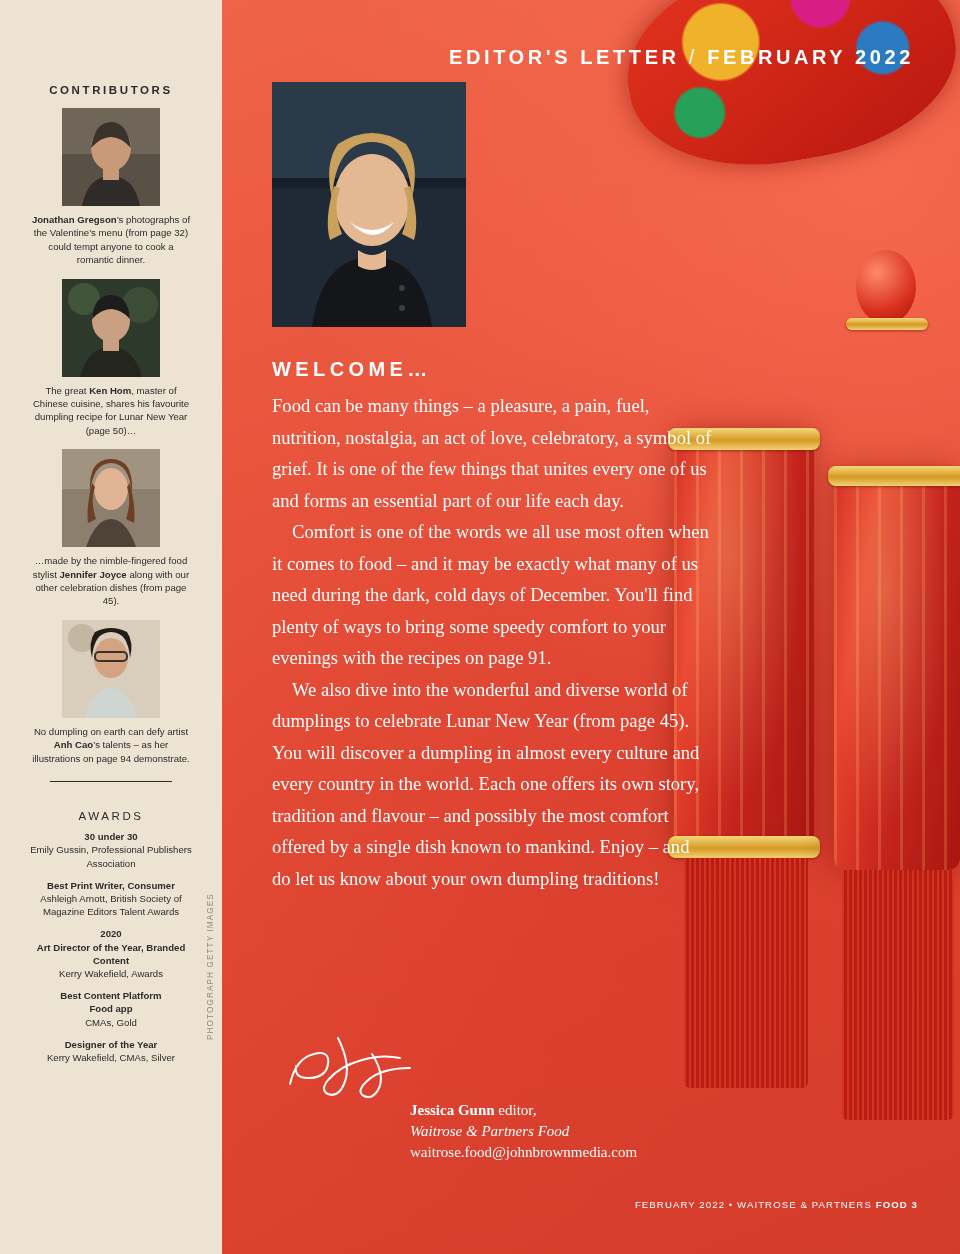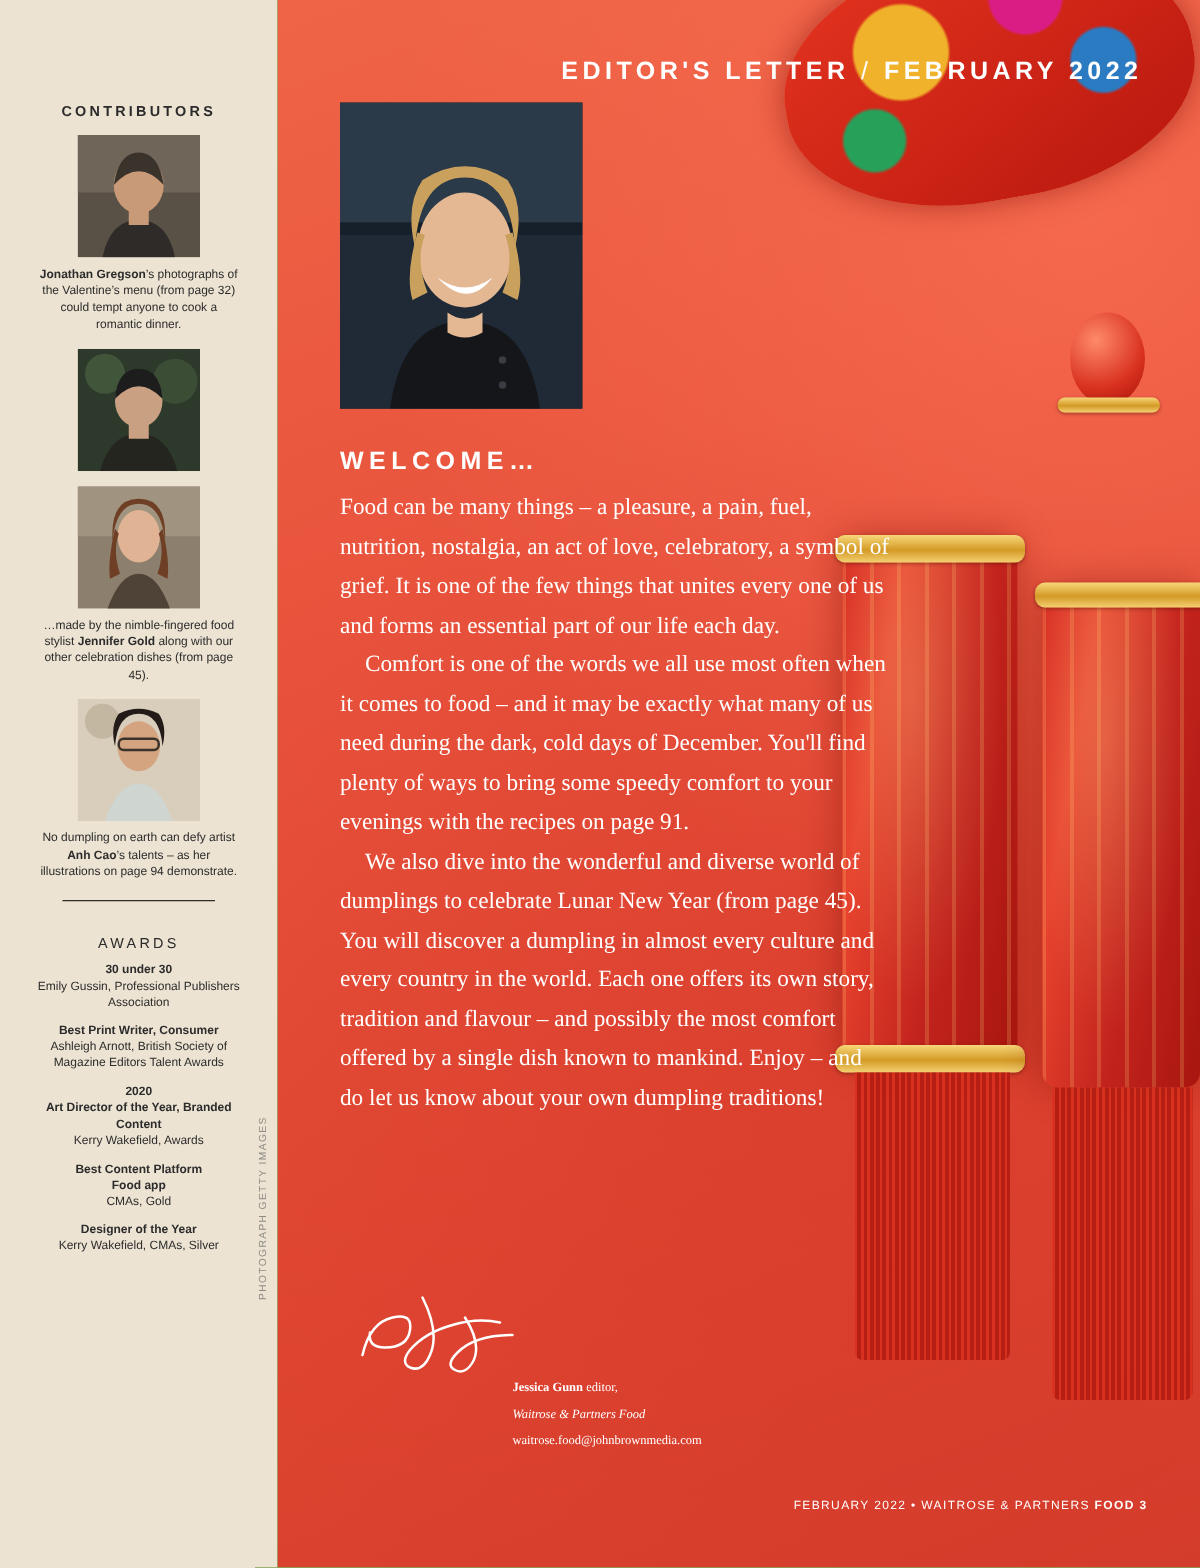--- a/index.html
+++ b/index.html
@@ -100,21 +100,21 @@
     white-space: nowrap;
   }
 
   
   .main {
     position: absolute;
     left: 222px; top: 0;
     width: 738px;
     height: 1254px;
     overflow: hidden;
-    background: #4d7c0f;
+    background: #6d28d9;
   }
   
   .bg-wash {
     position: absolute;
     inset: 0;
     background:
       radial-gradient(circle at 88% 14%, rgba(255,120,90,0.55), rgba(0,0,0,0) 46%),
       radial-gradient(circle at 62% 70%, rgba(214,54,40,0.45), rgba(0,0,0,0) 55%),
       linear-gradient(160deg, #ef6446 0%, #e8523c 35%, #dd4430 75%, #d33c2b 100%);
   }
@@ -212,21 +212,21 @@
     top: 1028px;
     width: 190px;
     height: 80px;
   }
   .sign-off {
     position: absolute;
     left: 188px;
     top: 1100px;
     color: #ffffff;
     font-family: "Liberation Serif", serif;
-    font-size: 10px;
+    font-size: 15px;
     line-height: 21px;
   }
   .sign-off .nm { font-weight: 700; }
   .sign-off .it { font-style: italic; }
 
   .footer {
     position: absolute;
     right: 42px;
     bottom: 44px;
     color: #ffffff;
@@ -266,36 +266,39 @@
         <svg viewBox="0 0 98 98" width="98" height="98" aria-hidden="true">
           <rect width="98" height="98" fill="#2d3a2b"></rect>
           <circle cx="22" cy="20" r="16" fill="#4a6141" opacity=".7"></circle>
           <circle cx="78" cy="26" r="18" fill="#43563c" opacity=".7"></circle>
           <ellipse cx="49" cy="42" rx="19" ry="21" fill="#caa082"></ellipse>
           <path d="M30 40 q19 -20 38 0 q-2 -24 -19 -24 q-17 0 -19 24z" fill="#1d1d1d"></path>
           <path d="M18 98 q8 -30 31 -30 q23 0 31 30z" fill="#25251f"></path>
           <rect x="41" y="61" width="16" height="11" fill="#caa082"></rect>
         </svg>
       </div>
+      <div class="contrib-caption">
+        <span>The great </span><b>Ken Hom</b><span>, master of Chinese cuisine, shares his favourite dumpling recipe for Lunar New Year (page 50)…</span>
+      </div>
     </div>
 
     <div class="contrib">
       <div class="contrib-photo">
         <svg viewBox="0 0 98 98" width="98" height="98" aria-hidden="true">
           <rect width="98" height="98" fill="#8d7f6d"></rect>
           <rect x="0" y="0" width="98" height="40" fill="#a0937f"></rect>
           <ellipse cx="49" cy="40" rx="17" ry="21" fill="#e0b394"></ellipse>
           <path d="M28 44 q3 -30 21 -30 q18 0 21 30 q2 -34 -21 -34 q-23 0 -21 34z" fill="#6e3f24"></path>
           <path d="M30 34 q-6 26 -4 40 l8 -4 q-6 -18 -1 -32z" fill="#6e3f24"></path>
           <path d="M68 34 q6 26 4 40 l-8 -4 q6 -18 1 -32z" fill="#6e3f24"></path>
           <path d="M24 98 q10 -28 25 -28 q15 0 25 28z" fill="#4e4336"></path>
         </svg>
       </div>
       <div class="contrib-caption">
-        <span>…made by the nimble-fingered food stylist </span><b>Jennifer Gold</b><span> along with our other celebration dishes (from page 45).</span>
+        <span>…made by the nimble-fingered food stylist </span><b>Jennifer Joyce</b><span> along with our other celebration dishes (from page 45).</span>
       </div>
     </div>
 
     <div class="contrib">
       <div class="contrib-photo">
         <svg viewBox="0 0 98 98" width="98" height="98" aria-hidden="true">
           <rect width="98" height="98" fill="#d9cdbb"></rect>
           <circle cx="20" cy="18" r="14" fill="#b6a98f" opacity=".6"></circle>
           <ellipse cx="49" cy="38" rx="17" ry="20" fill="#d3a47f"></ellipse>
           <path d="M30 38 q2 -26 19 -26 q17 0 19 26 q4 -16 -3 -26 q-16 -8 -32 0 q-7 10 -3 26z" fill="#221b17"></path>

